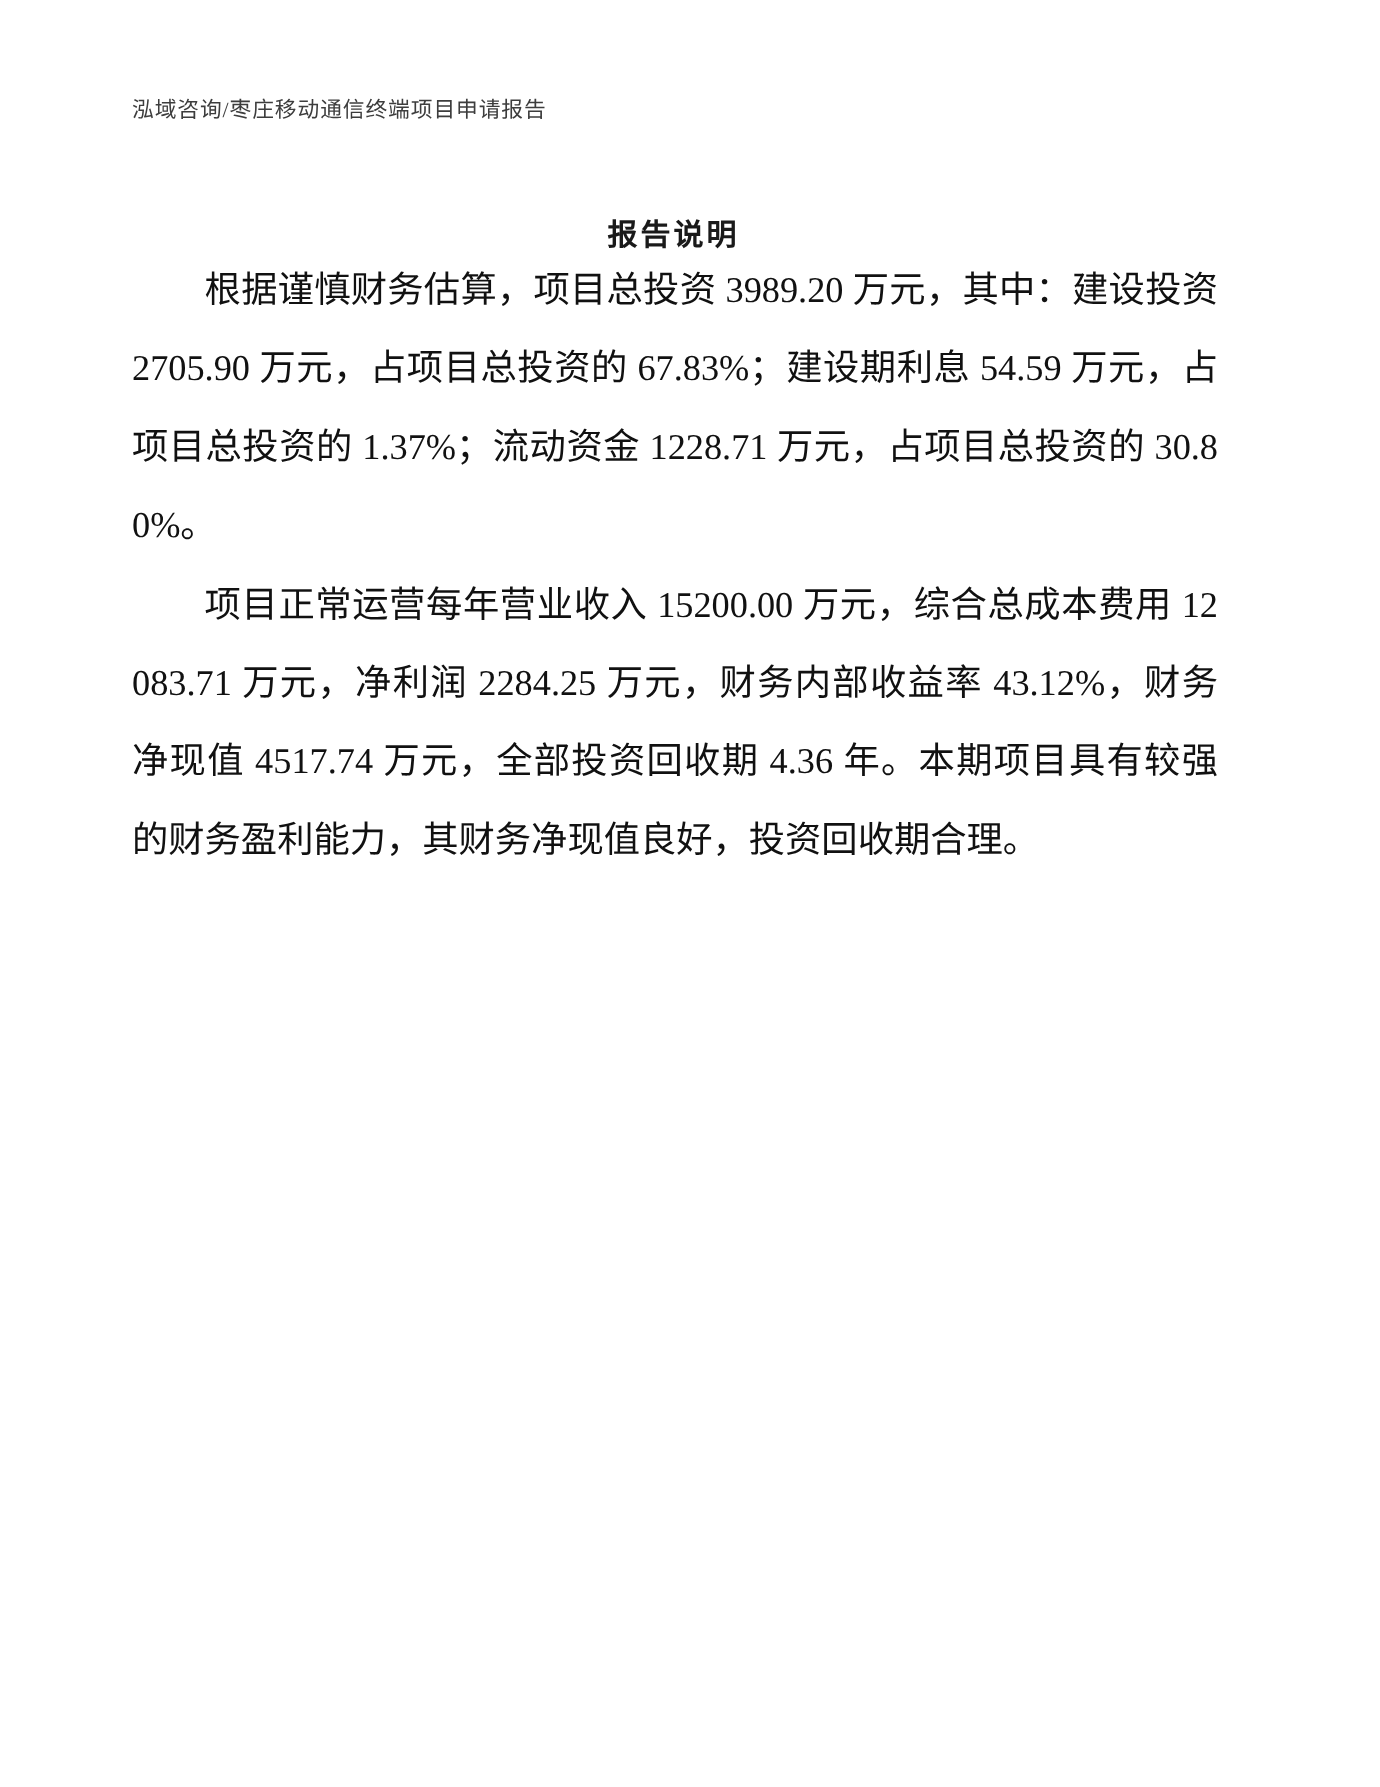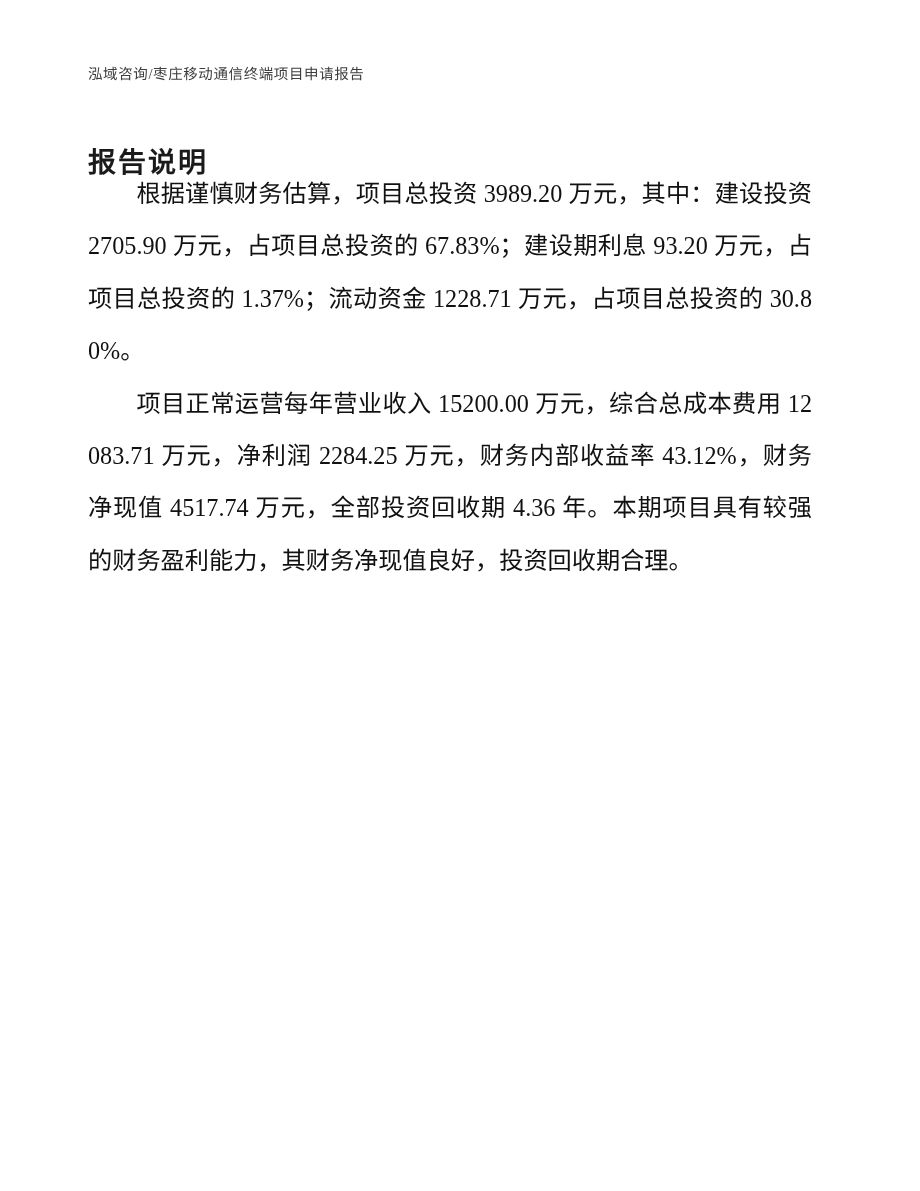--- a/index.html
+++ b/index.html
@@ -31,22 +31,22 @@
     line-height: 20px;
     color: #3d3d3d;
     letter-spacing: 0.6px;
     white-space: nowrap;
   }
   .doc-title {
     position: absolute;
     left: 88px;
     top: 108px;
     width: 722px;
-    text-align: left;
-    font-size: 28px;
+    text-align: center;
+    font-size: 20px;
     line-height: 40px;
     font-weight: bold;
     letter-spacing: 2px;
     color: #1a1a1a;
   }
   .body-block {
     position: absolute;
     left: 88px;
     top: 152px;
     width: 724px;
@@ -72,17 +72,17 @@
 </head>
 <body>
 
 <div class="page">
 
   <div class="page-header">泓域咨询/枣庄移动通信终端项目申请报告</div>
 
   <h1 class="doc-title">报告说明</h1>
 
   <div class="body-block">
-    <p class="para indent">根据谨慎财务估算，项目总投资 3989.20 万元，其中：建设投资 2705.90 万元，占项目总投资的 67.83%；建设期利息 93.20 万元，占项目总投资的 1.37%；流动资金 1228.71 万元，占项目总投资的 30.80%。</p>
+    <p class="para indent">根据谨慎财务估算，项目总投资 3989.20 万元，其中：建设投资 2705.90 万元，占项目总投资的 67.83%；建设期利息 54.59 万元，占项目总投资的 1.37%；流动资金 1228.71 万元，占项目总投资的 30.80%。</p>
     <p class="para indent">项目正常运营每年营业收入 15200.00 万元，综合总成本费用 12083.71 万元，净利润 2284.25 万元，财务内部收益率 43.12%，财务净现值 4517.74 万元，全部投资回收期 4.36 年。本期项目具有较强的财务盈利能力，其财务净现值良好，投资回收期合理。</p>
   </div>
 
 </div>
 
 </body></html>

